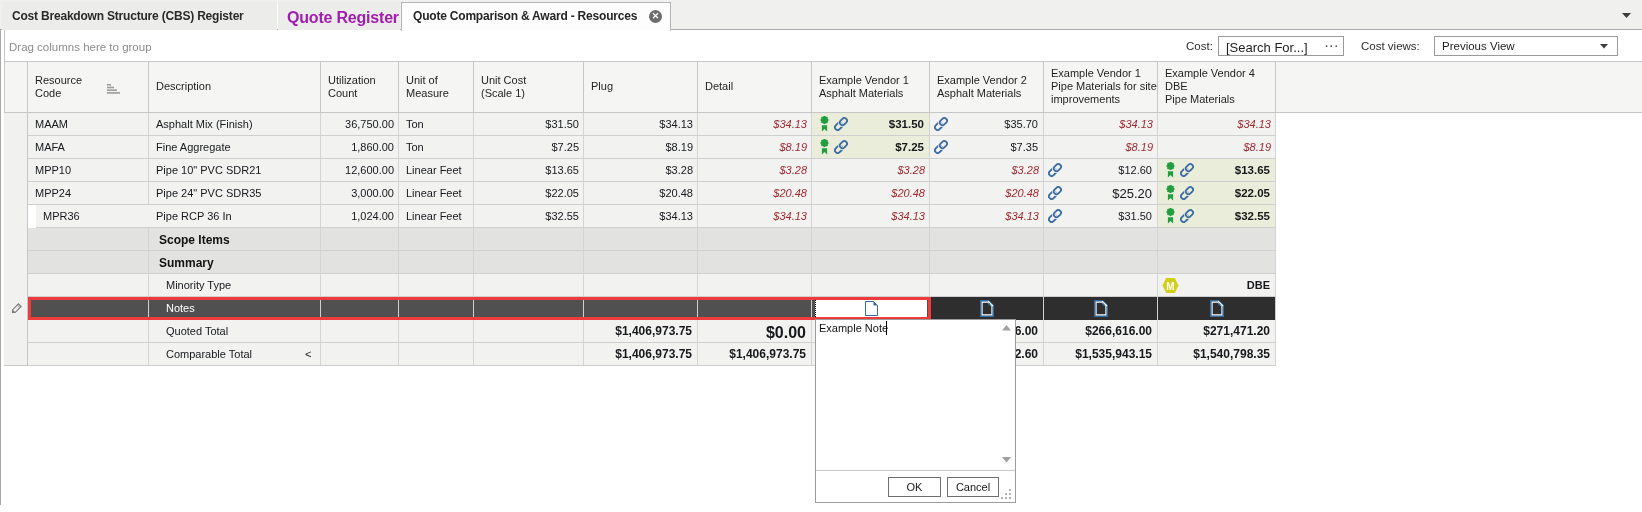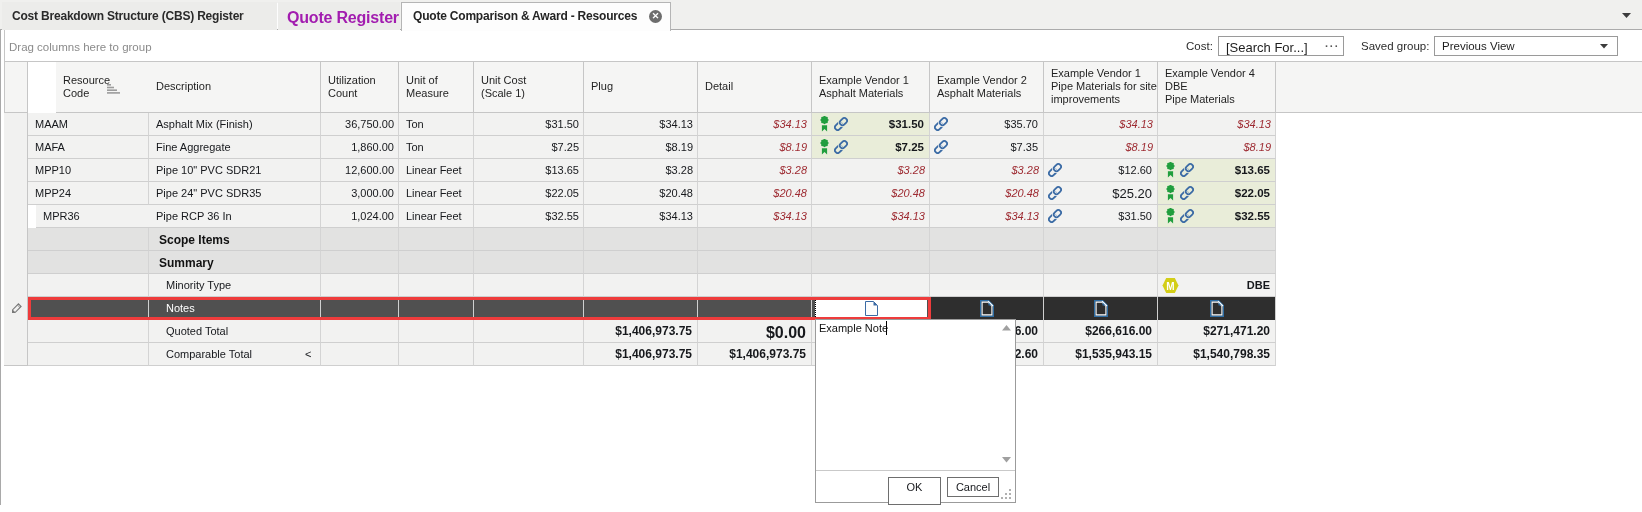--- a/index.html
+++ b/index.html
@@ -30,29 +30,29 @@
 <div class="abs bold" style="left:413px;top:9px;font-size:12px;letter-spacing:-0.2px;color:#252525">Quote Comparison &amp; Award - Resources</div>
 <div class="abs" style="left:649px;top:10px;width:13px;height:13px;border-radius:7px;background:#6d6d6d;color:#fff;font-size:9px;font-weight:bold;text-align:center;line-height:13px">✕</div>
 <svg class="abs" style="left:1622px;top:13px" width="10" height="6">
     <path d="M0 0 L9 0 L4.5 5 Z" fill="#3c3c3c"></path>
   </svg>
 <div class="abs" style="left:9px;top:41px;color:#8b8b8b;font-size:11.5px">Drag columns here to group</div>
 <div class="abs" style="left:1186px;top:40px;color:#2c2c2c;font-size:11.5px">Cost:</div>
 <div class="abs" style="left:1218px;top:36px;width:126px;height:20px;border:1px solid #9a9a9a;background:#fff"></div>
 <div class="abs" style="left:1226px;top:40px;color:#1d1d1d;font-size:13px">[Search For...]</div>
 <div class="abs bold" style="left:1325px;top:40px;color:#555;font-size:11px;letter-spacing:1.2px">···</div>
-<div class="abs" style="left:1361px;top:40px;color:#2c2c2c;font-size:11.5px">Saved group:</div>
+<div class="abs" style="left:1361px;top:40px;color:#2c2c2c;font-size:11.5px">Cost views:</div>
 <div class="abs" style="left:1434px;top:36px;width:184px;height:20px;border:1px solid #9a9a9a;background:#fff"></div>
 <div class="abs" style="left:1442px;top:40px;color:#1d1d1d;font-size:11.5px">Previous View</div>
 <svg class="abs" style="left:1600px;top:44px" width="9" height="5">
     <path d="M0 0 L8 0 L4 4.5 Z" fill="#3c3c3c"></path>
   </svg>
 <div class="abs" style="left:0;top:30px;width:1px;height:475px;background:#a9a9a9"></div>
 <div class="hdr" style="left:4px;top:61px;width:24px;height:52px"></div>
-<div class="hdr" style="left:28px;top:61px;width:121px;height:52px;margin-left:28px;">Resource<br>Code</div>
+<div class="hdr" style="left:28px;top:61px;width:121px;height:52px;">Resource<br>Code</div>
 <div class="hdr" style="left:149px;top:61px;width:172px;height:52px;">Description</div>
 <div class="hdr" style="left:321px;top:61px;width:78px;height:52px;">Utilization<br>Count</div>
 <div class="hdr" style="left:399px;top:61px;width:75px;height:52px;">Unit of<br>Measure</div>
 <div class="hdr" style="left:474px;top:61px;width:110px;height:52px;">Unit Cost<br>(Scale 1)</div>
 <div class="hdr" style="left:584px;top:61px;width:114px;height:52px;">Plug</div>
 <div class="hdr" style="left:698px;top:61px;width:114px;height:52px;">Detail</div>
 <div class="hdr" style="left:812px;top:61px;width:118px;height:52px;">Example Vendor 1<br>Asphalt Materials</div>
 <div class="hdr" style="left:930px;top:61px;width:114px;height:52px;">Example Vendor 2<br>Asphalt Materials</div>
 <div class="hdr" style="left:1044px;top:61px;width:114px;height:52px;">Example Vendor 1<br>Pipe Materials for site<br>improvements</div>
 <div class="hdr" style="left:1158px;top:61px;width:118px;height:52px;">Example Vendor 4<br>DBE<br>Pipe Materials</div>
@@ -426,19 +426,19 @@
 <div class="abs" style="left:815px;top:319px;width:201px;height:184px;background:#fff;border:1px solid #9b9b9b"></div>
 <div class="abs" style="left:819px;top:322px;font-size:11px;color:#111">Example Note</div>
 <div class="abs" style="left:886px;top:321px;width:1px;height:14px;background:#000"></div>
 <svg class="abs" style="left:1002px;top:325px" width="9" height="6">
     <path d="M4.5 0 L9 5.5 L0 5.5 Z" fill="#a0a0a0"></path>
   </svg>
 <svg class="abs" style="left:1002px;top:457px" width="9" height="6">
     <path d="M0 0 L9 0 L4.5 5.5 Z" fill="#a0a0a0"></path>
   </svg>
 <div class="abs" style="left:816px;top:470px;width:199px;height:1px;background:#c9c9c9"></div>
-<div class="abs" style="left:888px;top:477px;width:53px;height:28px;border:1px solid #6e6e6e;background:#fff;text-align:center;line-height:19px">OK</div>
+<div class="abs" style="left:888px;top:477px;width:53px;height:20px;border:1px solid #6e6e6e;background:#fff;text-align:center;line-height:19px">OK</div>
 <div class="abs" style="left:947px;top:477px;width:52px;height:20px;border:1px solid #6e6e6e;background:#fff;text-align:center;line-height:19px">Cancel</div>
 <div class="abs" style="left:1009px;top:489px;width:2px;height:2px;background:#b0b0b0"></div>
 <div class="abs" style="left:1005px;top:493px;width:2px;height:2px;background:#b0b0b0"></div>
 <div class="abs" style="left:1009px;top:493px;width:2px;height:2px;background:#b0b0b0"></div>
 <div class="abs" style="left:1001px;top:497px;width:2px;height:2px;background:#b0b0b0"></div>
 <div class="abs" style="left:1005px;top:497px;width:2px;height:2px;background:#b0b0b0"></div>
 <div class="abs" style="left:1009px;top:497px;width:2px;height:2px;background:#b0b0b0"></div>
 </body></html>

